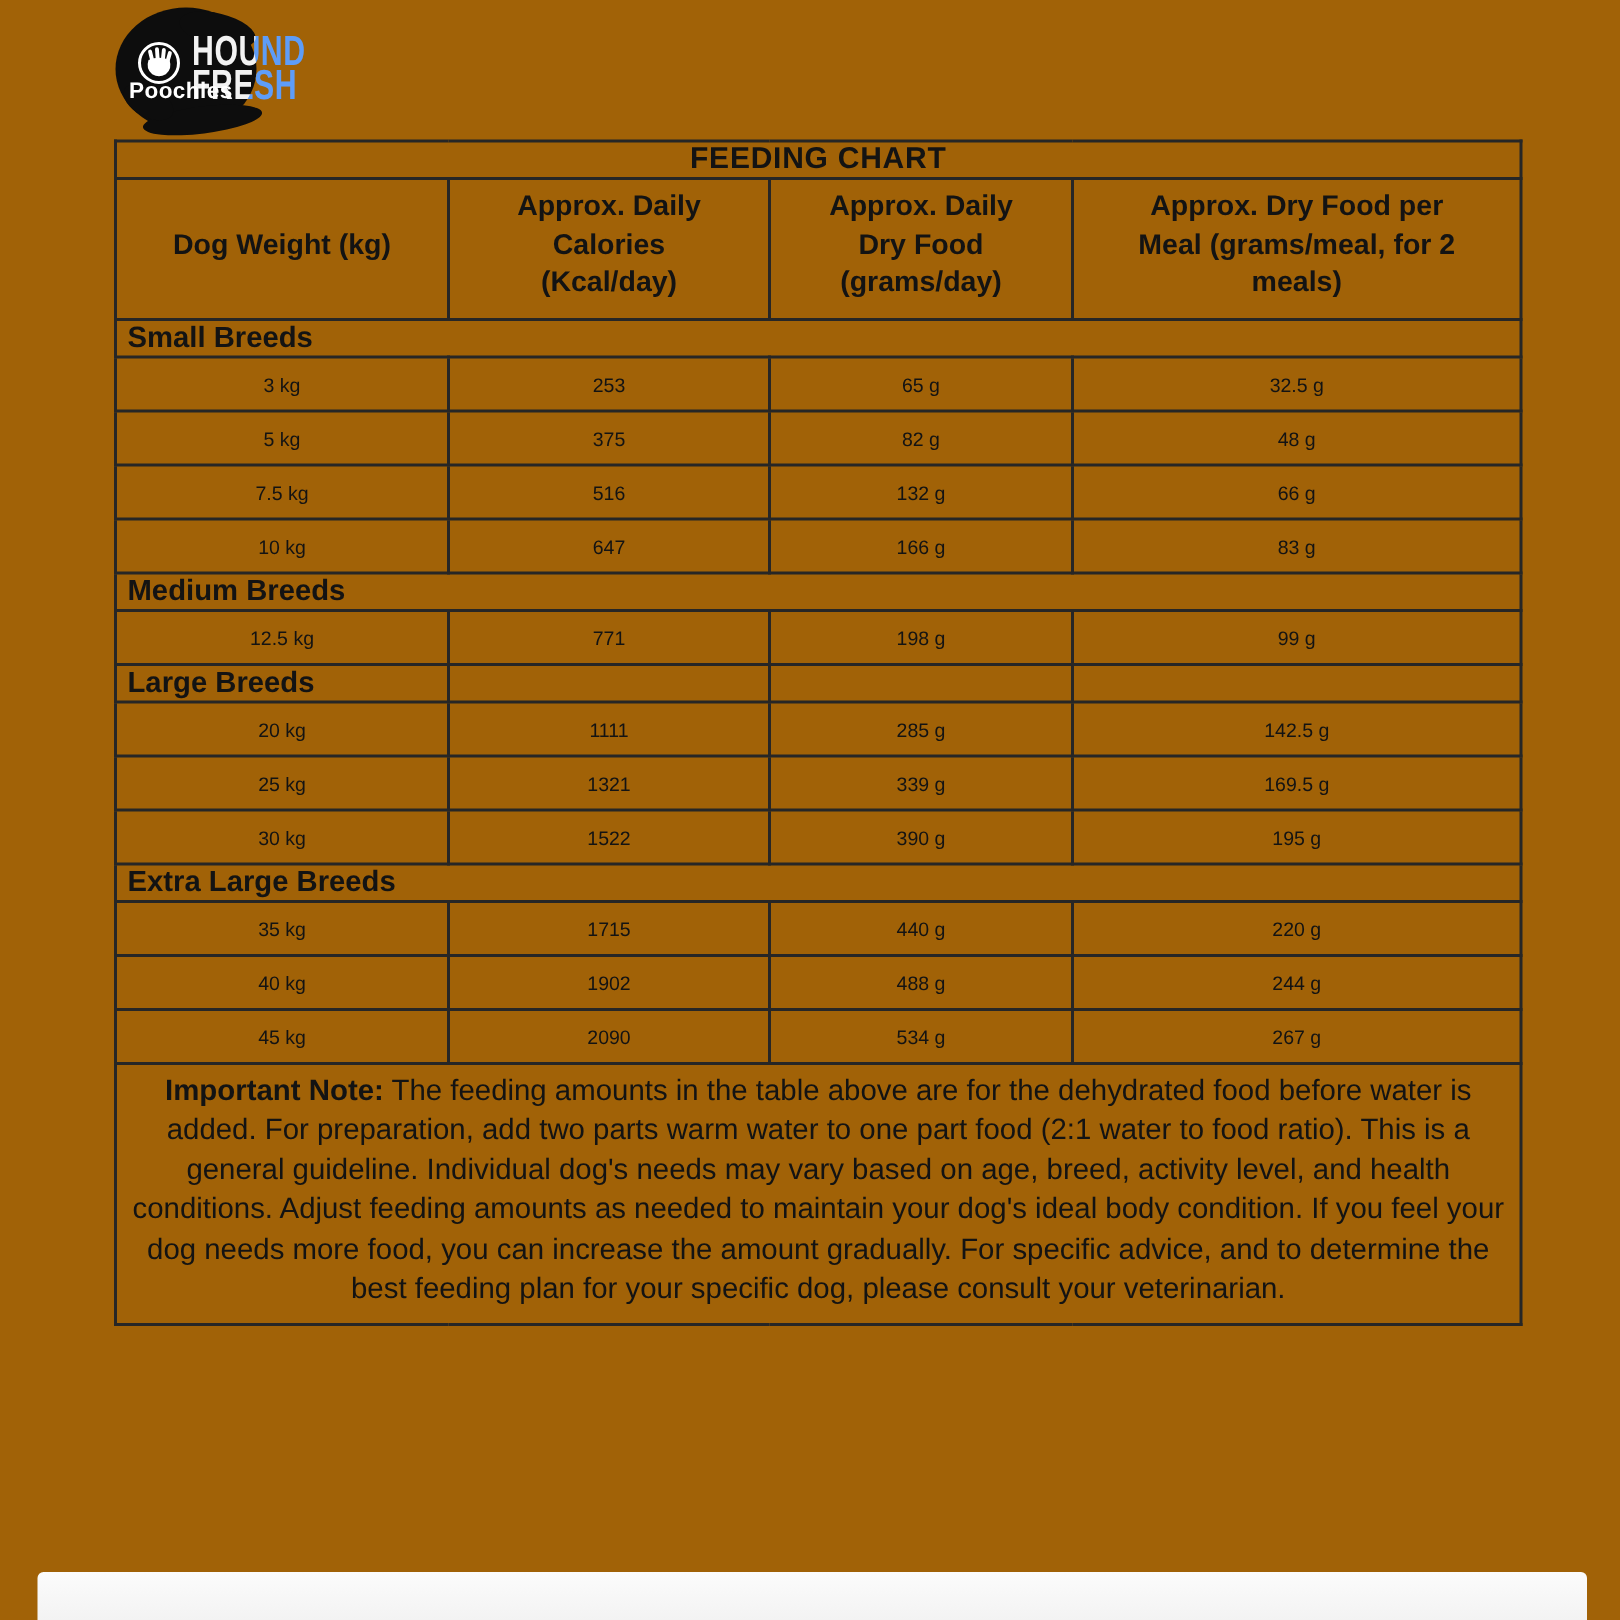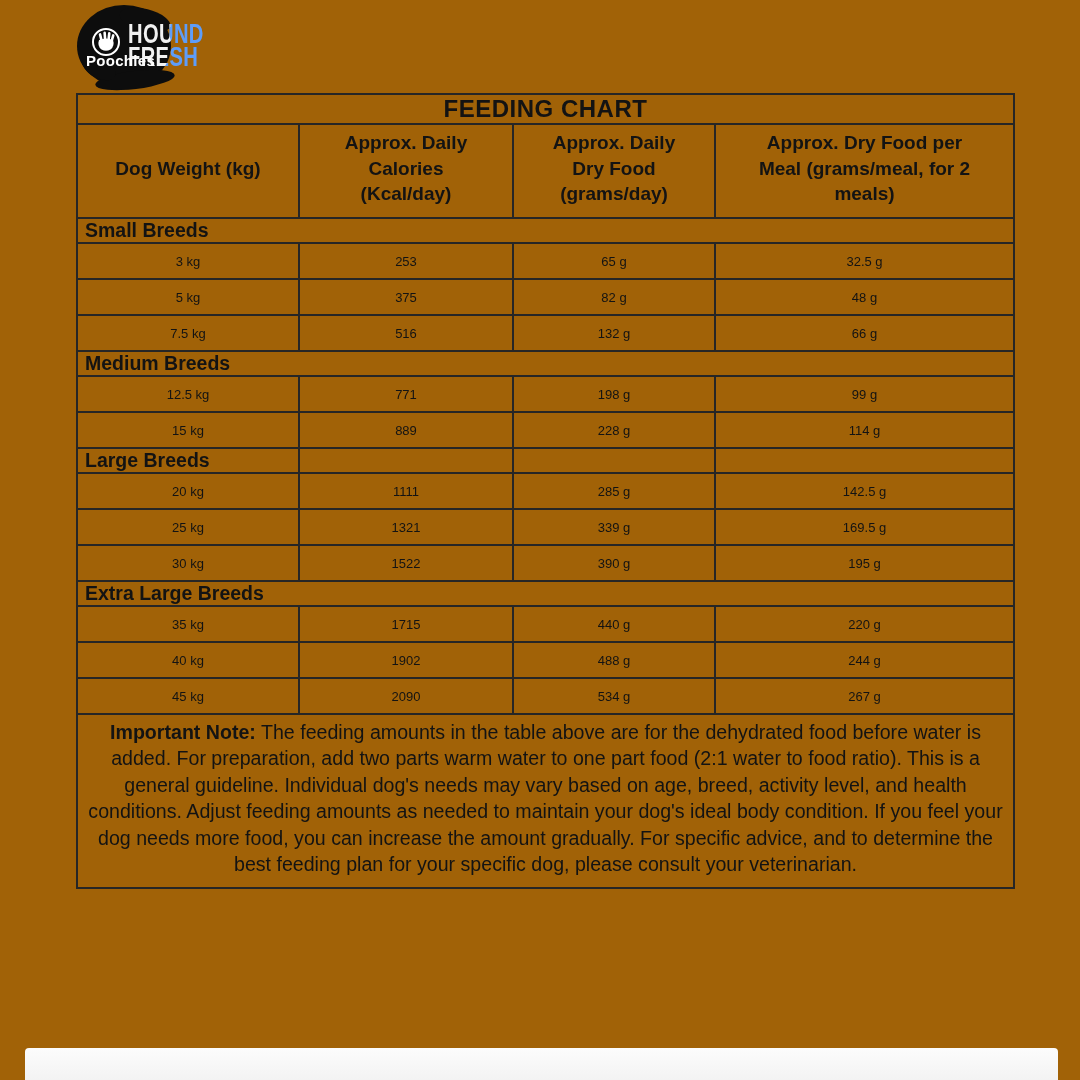--- a/index.html
+++ b/index.html
@@ -61,21 +61,21 @@
   }
   table.feeding td, table.feeding th {
     border: 2px solid #262626;
     text-align: center;
     vertical-align: middle;
     overflow: hidden;
   }
   .title-cell {
     height: 18px;
     font-weight: bold;
-    font-size: 24px;
+    font-size: 20px;
     letter-spacing: 0.5px;
   }
   th.col-head {
     height: 94px;
     vertical-align: bottom;
     font-weight: bold;
     font-size: 19px;
     line-height: 25.5px;
     padding: 0 4px 5px 4px;
     white-space: pre-line;
@@ -179,34 +179,34 @@
           <td>375</td>
           <td>82 g</td>
           <td>48 g</td>
         </tr>
         <tr class="data-row">
           <td>7.5 kg</td>
           <td>516</td>
           <td>132 g</td>
           <td>66 g</td>
         </tr>
+        <tr class="data-row">
+          <td>10 kg</td>
+          <td>647</td>
+          <td>166 g</td>
+          <td>83 g</td>
+        </tr>
         <tr class="section-row">
           <td colspan="4">Medium Breeds</td>
         </tr>
         <tr class="data-row">
           <td>12.5 kg</td>
           <td>771</td>
           <td>198 g</td>
           <td>99 g</td>
-        </tr>
-        <tr class="data-row">
-          <td>15 kg</td>
-          <td>889</td>
-          <td>228 g</td>
-          <td>114 g</td>
         </tr>
         <tr class="section-row">
           <td>Large Breeds</td>
           <td></td>
           <td></td>
           <td></td>
         </tr>
         <tr class="data-row">
           <td>20 kg</td>
           <td>1111</td>

